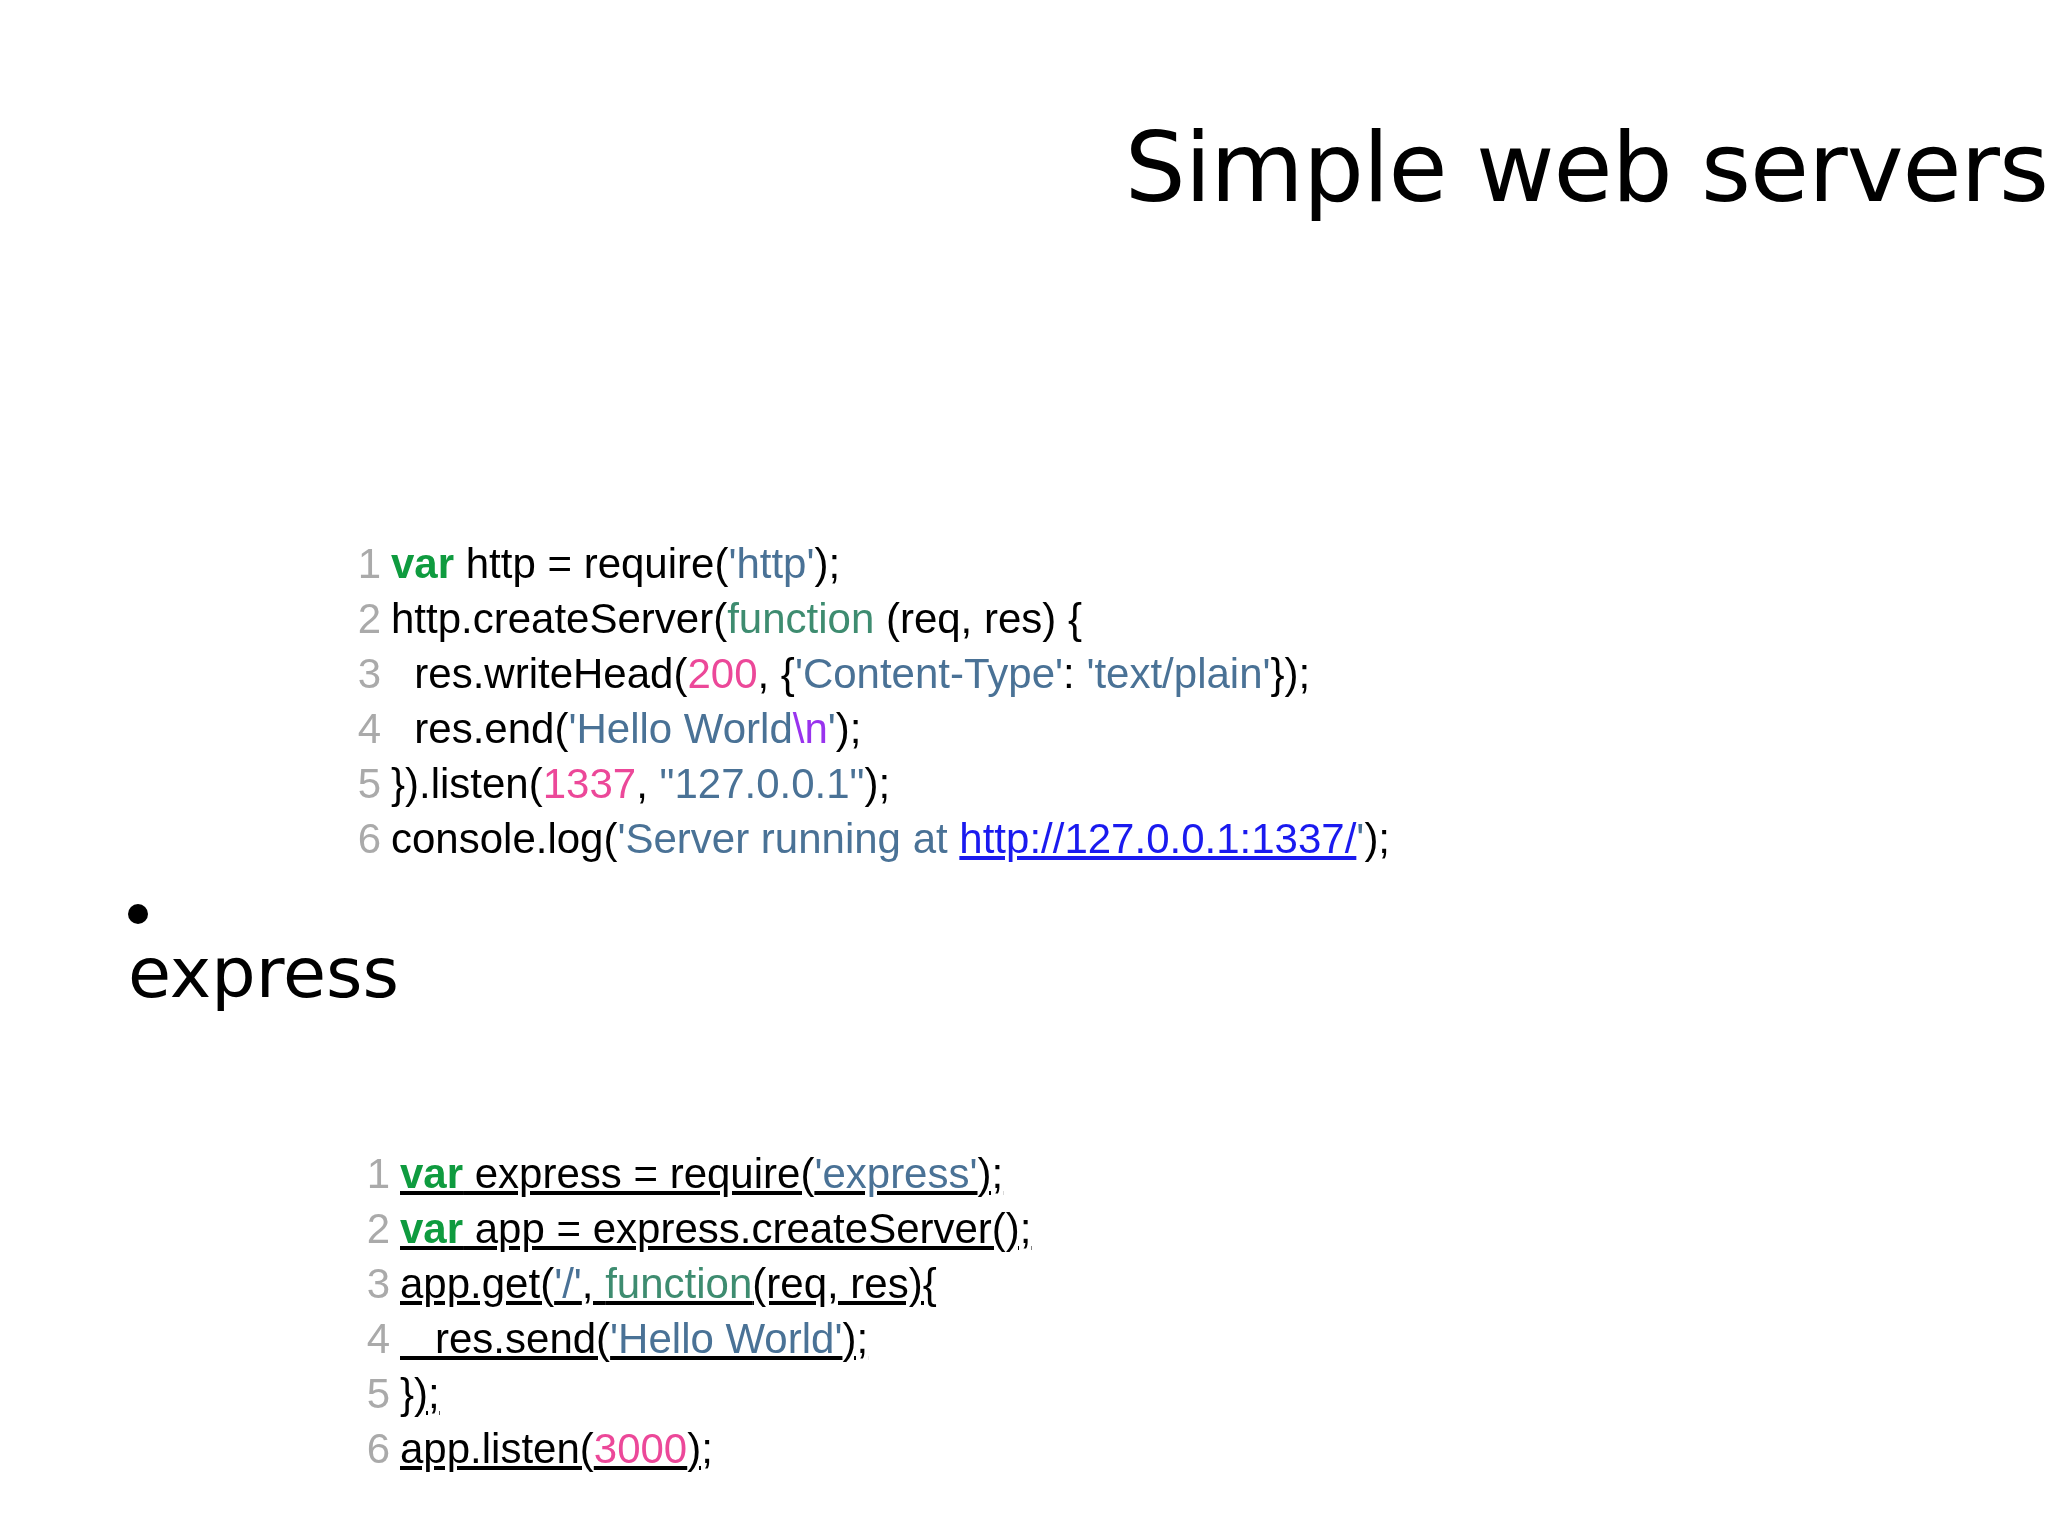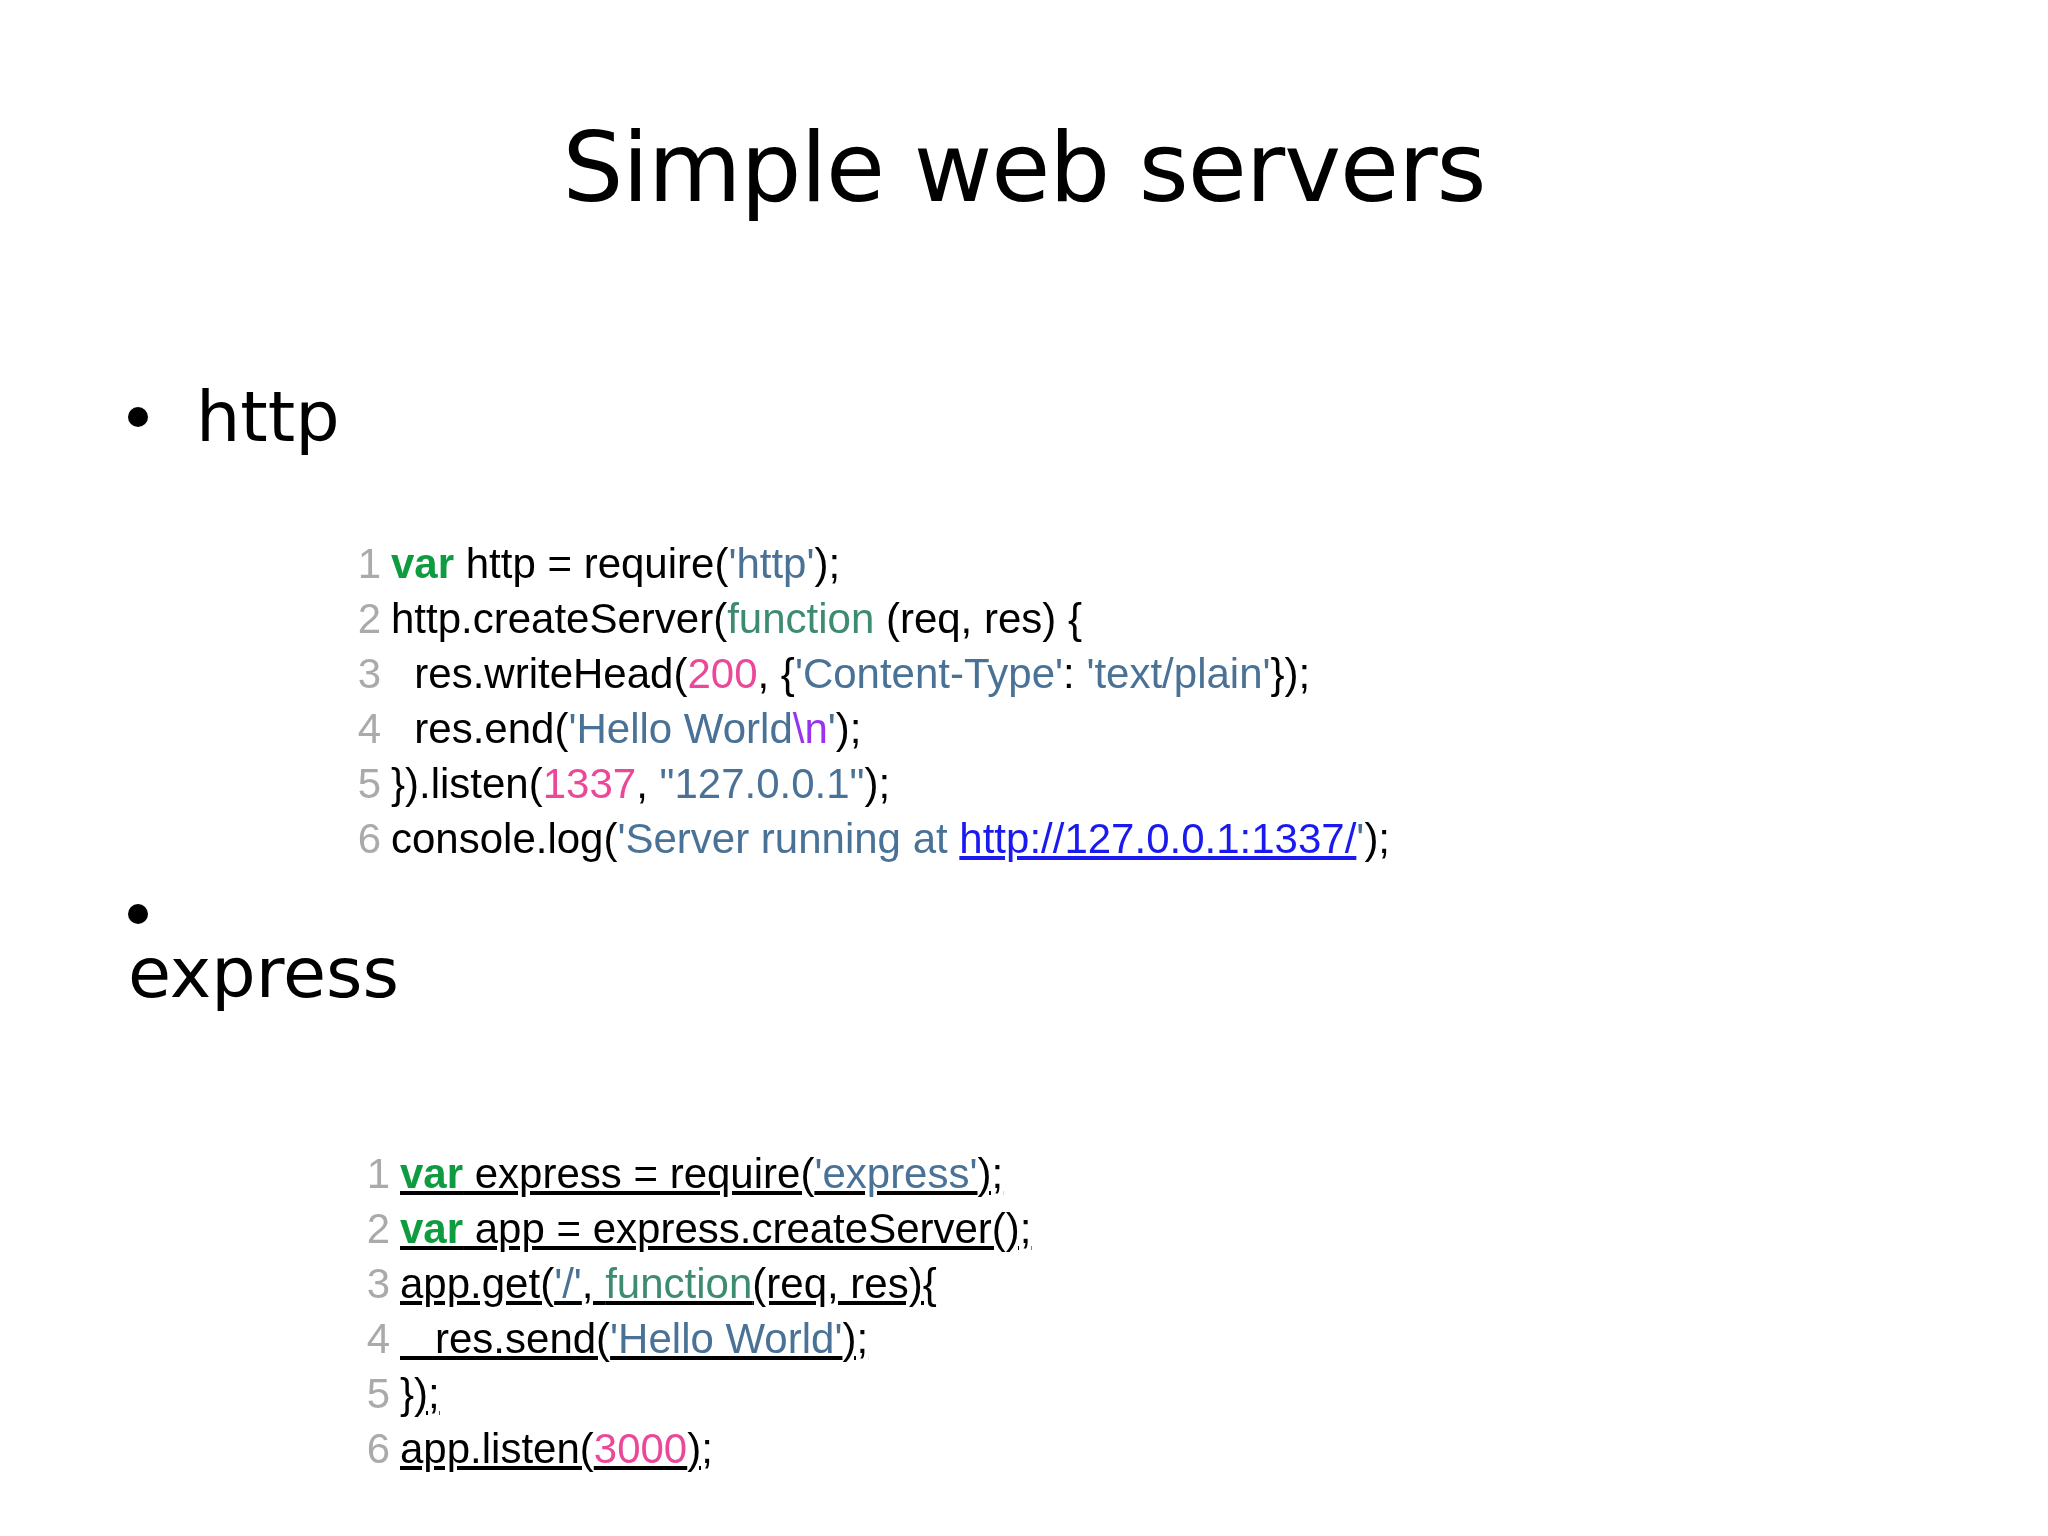--- a/index.html
+++ b/index.html
@@ -15,21 +15,21 @@
     overflow: hidden;
     font-family: "Liberation Sans", sans-serif;
   }
 
   
   .slide-title {
     position: absolute;
     top: 118px;
     left: 0;
     width: 2048px;
-    text-align: center;
+    text-align: right;
     font-family: "DejaVu Sans", sans-serif;
     font-size: 96px;
     font-weight: 400;
     color: #000000;
     letter-spacing: -1px;
     line-height: 1.05;
   }
 
   
   .bullet-row {
@@ -88,24 +88,20 @@
   .tok-plain   { color: #000000; }
   .tok-link    { color: #1a1aef; text-decoration: underline; }
 </style>
 </head>
 <body>
 
 <div class="slide">
 
   <div class="slide-title">Simple web servers</div>
 
-  <div class="bullet-row" id="bullet-http">
-    <span class="bullet-dot"></span>
-    <span class="bullet-label">http</span>
-  </div>
 
   <div class="code-block" id="code-http"><span class="code-line"><span class="ln">1</span><span class="tok-kw">var</span><span class="tok-plain"> http = require(</span><span class="tok-str">'http'</span><span class="tok-plain">);</span></span><span class="code-line"><span class="ln">2</span><span class="tok-plain">http.createServer(</span><span class="tok-fn">function</span><span class="tok-plain"> (req, res) {</span></span><span class="code-line"><span class="ln">3</span><span class="tok-plain">  res.writeHead(</span><span class="tok-num">200</span><span class="tok-plain">, {</span><span class="tok-str">'Content-Type'</span><span class="tok-plain">: </span><span class="tok-str">'text/plain'</span><span class="tok-plain">});</span></span><span class="code-line"><span class="ln">4</span><span class="tok-plain">  res.end(</span><span class="tok-str">'Hello World</span><span class="tok-esc">\n</span><span class="tok-str">'</span><span class="tok-plain">);</span></span><span class="code-line"><span class="ln">5</span><span class="tok-plain">}).listen(</span><span class="tok-num">1337</span><span class="tok-plain">, </span><span class="tok-str">"127.0.0.1"</span><span class="tok-plain">);</span></span><span class="code-line"><span class="ln">6</span><span class="tok-plain">console.log(</span><span class="tok-str">'Server running at </span><span class="tok-link">http://127.0.0.1:1337/</span><span class="tok-str">'</span><span class="tok-plain">);</span></span></div>
 
   <div class="bullet-row" id="bullet-express">
     <span class="bullet-dot"></span>
     <span class="bullet-label">express</span>
   </div>
 
   <div class="code-block" id="code-express"><span class="code-line"><span class="ln">1</span><span class="tok-kw">var</span><span class="tok-plain"> express = require(</span><span class="tok-str">'express'</span><span class="tok-plain">);</span></span><span class="code-line"><span class="ln">2</span><span class="tok-kw">var</span><span class="tok-plain"> app = express.createServer();</span></span><span class="code-line"><span class="ln">3</span><span class="tok-plain">app.get(</span><span class="tok-str">'/'</span><span class="tok-plain">, </span><span class="tok-fn">function</span><span class="tok-plain">(req, res){</span></span><span class="code-line"><span class="ln">4</span><span class="tok-plain">   res.send(</span><span class="tok-str">'Hello World'</span><span class="tok-plain">);</span></span><span class="code-line"><span class="ln">5</span><span class="tok-plain">});</span></span><span class="code-line"><span class="ln">6</span><span class="tok-plain">app.listen(</span><span class="tok-num">3000</span><span class="tok-plain">);</span></span></div>
 

